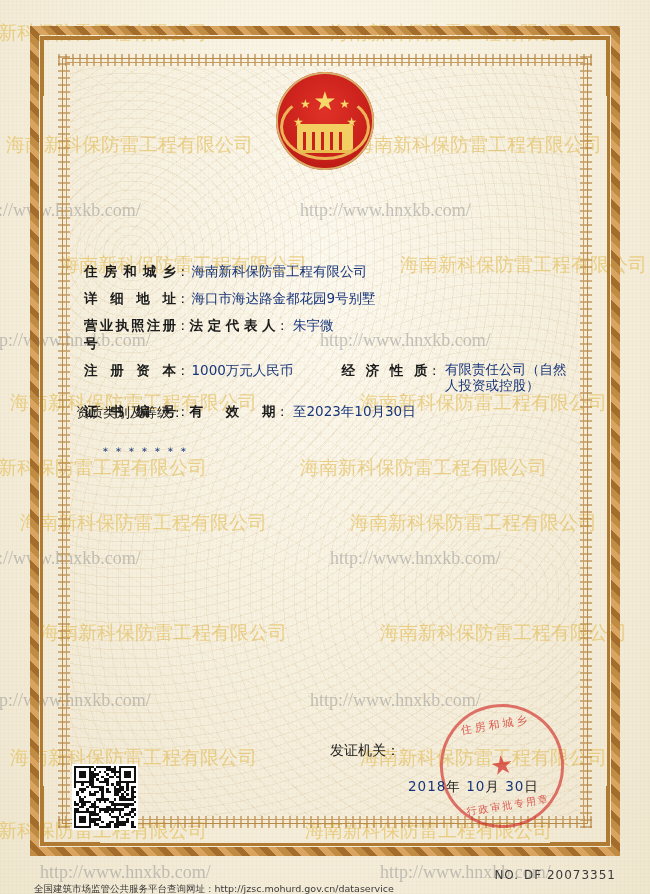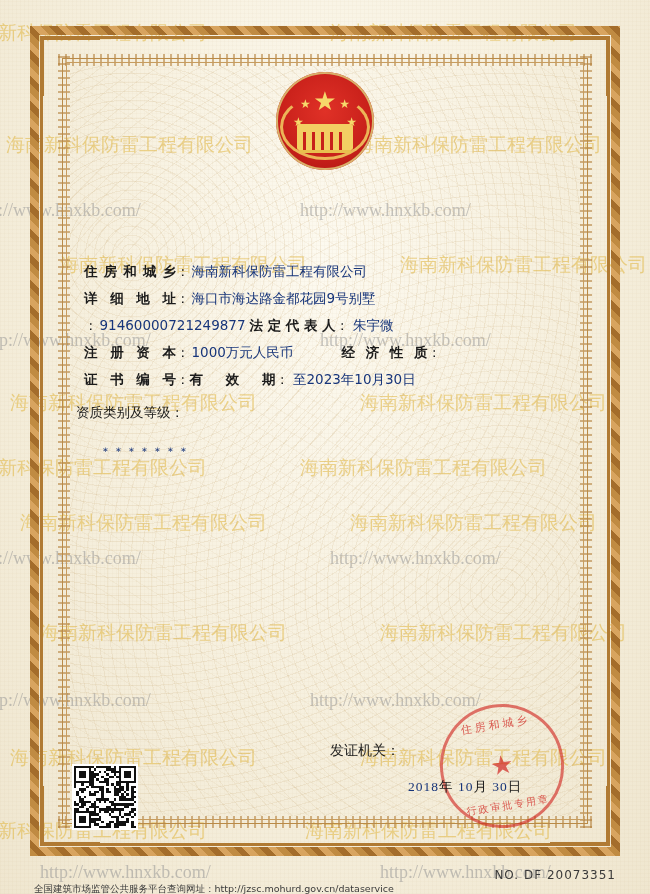--- a/index.html
+++ b/index.html
@@ -150,21 +150,21 @@
   }
   .qual-stars{
     position:absolute;left:100px;top:444px;font-size:11px;color:#17357a;letter-spacing:2px;
   }
 
   
   .issuer-row{
     position:absolute;left:330px;top:742px;font-size:14px;color:#1b1b1b;
   }
   .date-row{
-    position:absolute;left:408px;top:778px;font-size:13.5px;color:#1b1b1b;letter-spacing:1px;font-family:Liberation Serif, serif;
+    position:absolute;left:408px;top:778px;font-size:13.5px;color:#1b1b1b;letter-spacing:1px;
   }
   .date-row b{color:#17357a;font-weight:normal;}
   .ministry{
     position:absolute;left:0;right:58px;top:812px;text-align:right;
     font-size:13px;color:#1b1b1b;letter-spacing:1px;
   }
   
   .seal{
     position:absolute;left:440px;top:704px;width:118px;height:118px;
     border-radius:50%;
@@ -286,33 +286,34 @@
       <div class="fval">海南新科保防雷工程有限公司</div>
     </div>
 
     <div class="frow">
       <div class="flabel">详细地址</div>
       <div class="fcolon">：</div>
       <div class="fval">海口市海达路金都花园9号别墅</div>
     </div>
 
     <div class="frow">
-      <div class="fcolon">：</div>
-      <div class="fval half">91460000721249877</div>
+      <div class="flabel">营业执照注册号</div>
+      <div class="fcolon">：</div>
       <div class="flabel2">法定代表人</div>
       <div class="fcolon">：</div>
       <div class="fval2">朱宇微</div>
     </div>
 
     <div class="frow">
       <div class="flabel">注册资本</div>
       <div class="fcolon">：</div>
       <div class="fval half">1000万元人民币</div>
       <div class="flabel2">经济性质</div>
       <div class="fcolon">：</div>
+      <div class="fval2 two-line">有限责任公司（自然人投资或控股）</div>
     </div>
 
     <div class="frow">
       <div class="flabel">证书编号</div>
       <div class="fcolon">：</div>
       <div class="flabel2">有 效 期</div>
       <div class="fcolon">：</div>
       <div class="fval2">至2023年10月30日</div>
     </div>
   </div>

